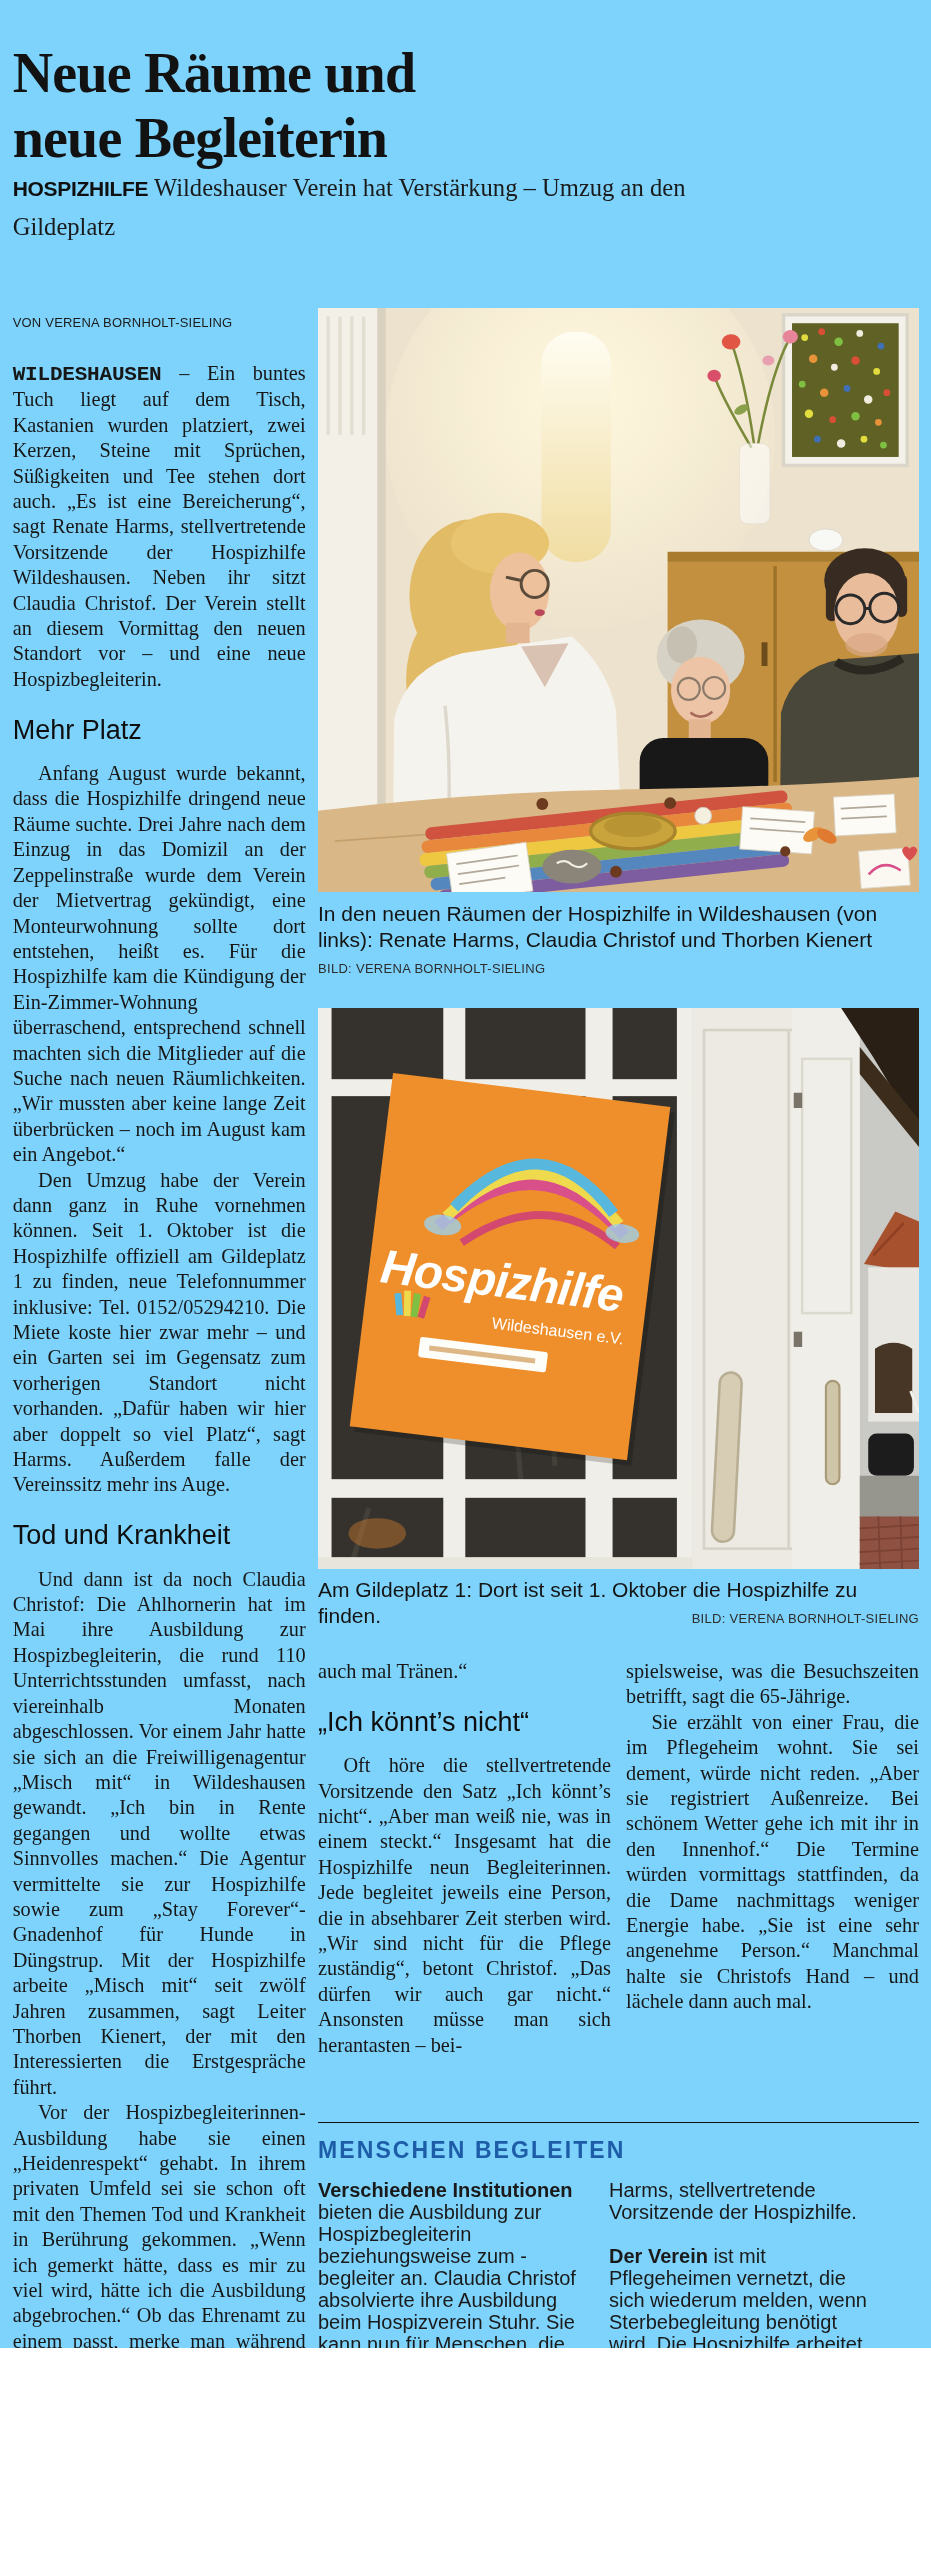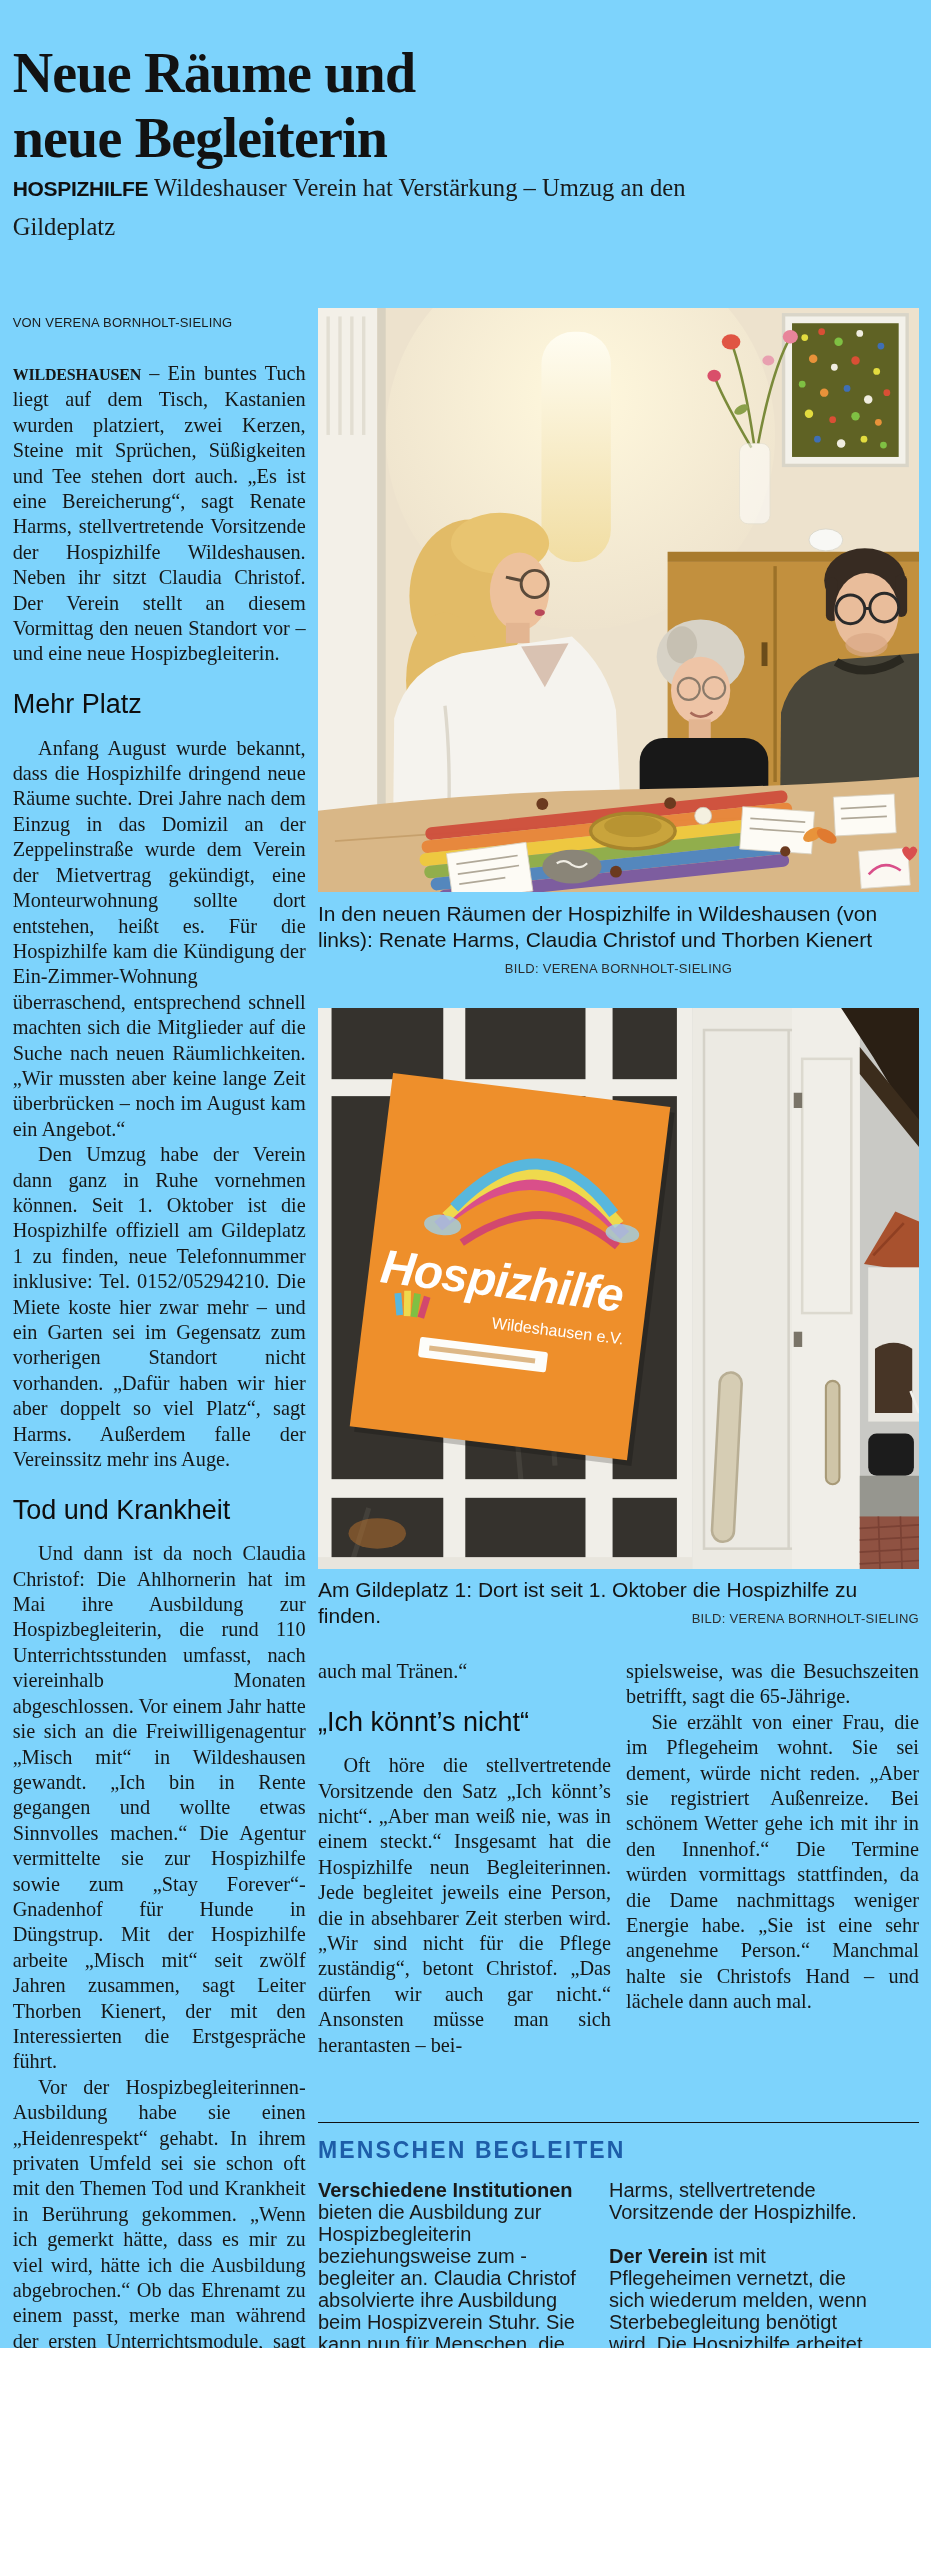--- a/index.html
+++ b/index.html
@@ -29,40 +29,40 @@
     position:absolute;width:293px;
     font-size:20.3px;line-height:25.4px;text-align:justify;
     hyphens:auto;overflow-wrap:break-word;color:#171717;
   }
   #col1{left:12.7px;top:361px;height:2143px;}
   #col2{left:318px;top:1659px;height:474px;}
   #col3{left:626px;top:1659px;height:474px;}
   .bodycol p{margin:0;text-indent:25.4px;}
   .bodycol p.noindent{text-indent:0;}
   .lead-in{
-    font-family:Liberation Serif, serif;font-weight:700;font-size:16px;
+    font-family:Liberation Mono, monospace;font-weight:700;font-size:21px;
     letter-spacing:-0.2px;
   }
   .crosshead{
     font-family:"Liberation Sans", sans-serif;font-weight:400;font-size:27px;
     margin:25.4px 0 18px 0;text-indent:0;text-align:left;color:#0e0e0e;
   }
   
   .photo{position:absolute;display:block;}
   #photo1{left:318px;top:308px;}
   #photo2{left:318px;top:1008px;}
   .caption{
     position:absolute;width:601px;
     font-family:"Liberation Sans", sans-serif;font-size:21px;line-height:26px;color:#141414;
   }
   #caption1{left:318px;top:901px;}
   #caption2{left:318px;top:1577px;}
   .credit{
     font-family:"Liberation Sans", sans-serif;font-size:13px;color:#2d2d2d;
-    text-align:center;letter-spacing:0.3px;margin-top:3.4px;
+    text-align:left;letter-spacing:0.3px;margin-top:3.4px;
   }
   #caption2 .credit{position:absolute;right:0;top:29px;margin:0;}
   
   #infobox{
     position:absolute;left:318px;top:2122px;width:601px;height:381px;
     border-top:1.7px solid #111;border-bottom:1.7px solid #111;
     font-family:"Liberation Sans", sans-serif;overflow:hidden;box-sizing:border-box;
   }
   #infobox-title{
     margin:13.6px 0 15.2px 0;font-size:23px;font-weight:700;letter-spacing:2.1px;

